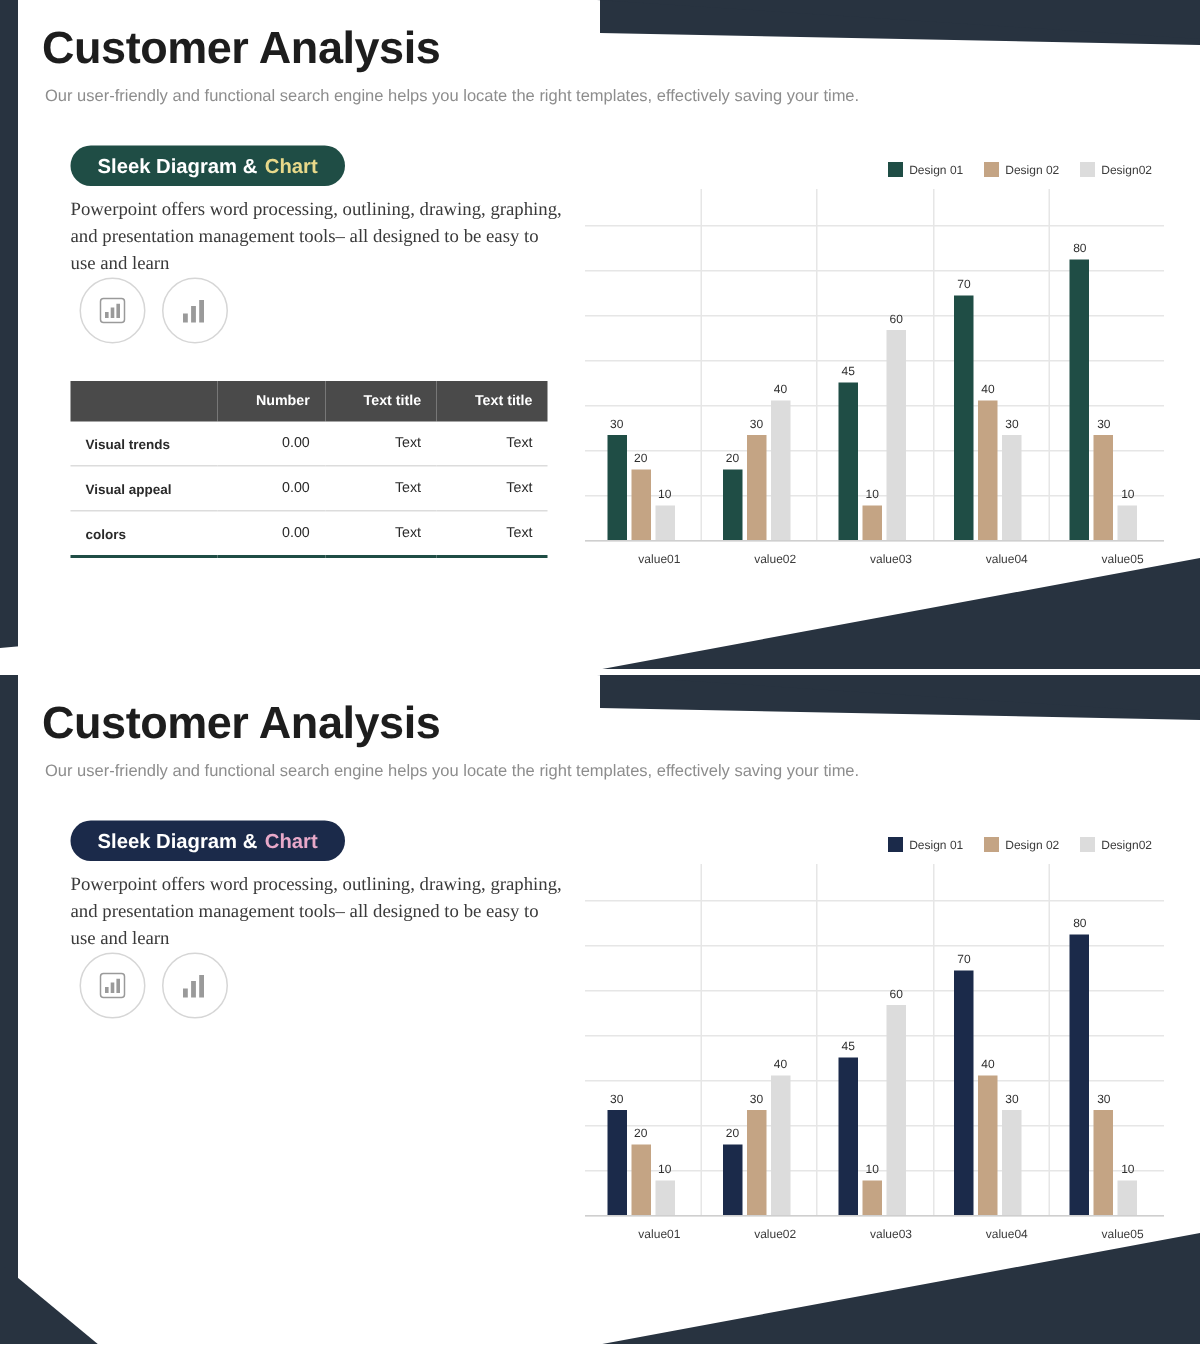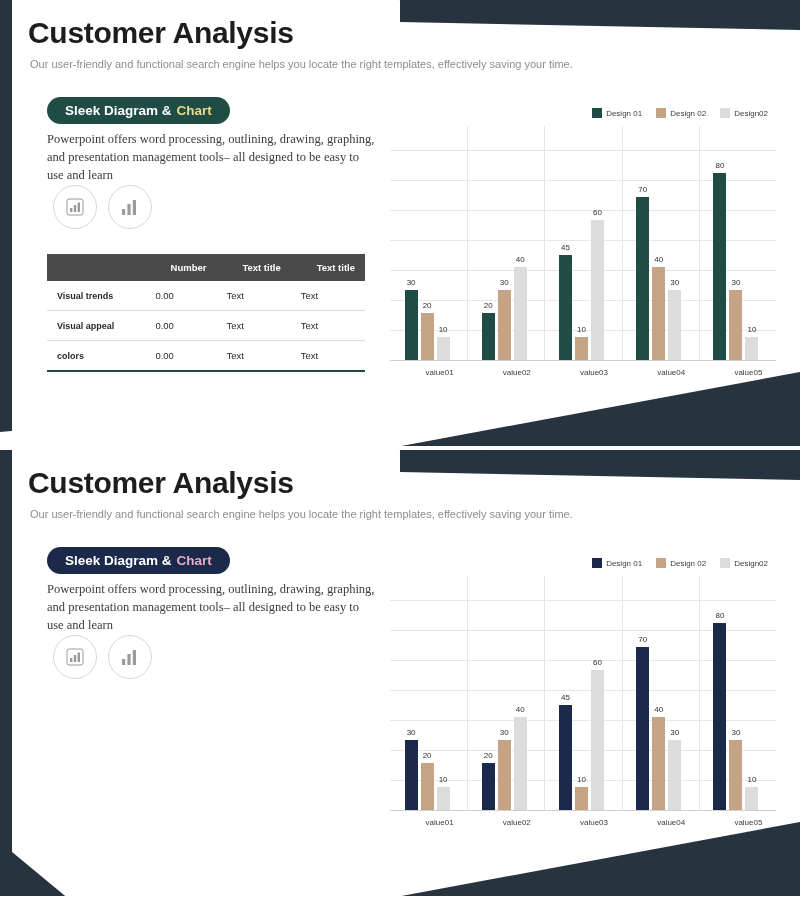--- a/index.html
+++ b/index.html
@@ -94,20 +94,21 @@
     color: #ffffff;
     font-size: 9.5px;
     font-weight: bold;
     padding: 8px 10px;
     text-align: right;
   }
   .tbl thead th:first-child { text-align: left; }
   .tbl tbody td {
     padding: 9px 10px;
     color: #2a2a2a;
+    text-align: right;
     border-bottom: 1px solid #dcdcdc;
   }
   .tbl tbody td:first-child {
     text-align: left;
     font-weight: bold;
     font-size: 9px;
   }
   .tbl tbody tr:last-child td { border-bottom: 2px solid #1f4d45; }
 
   

